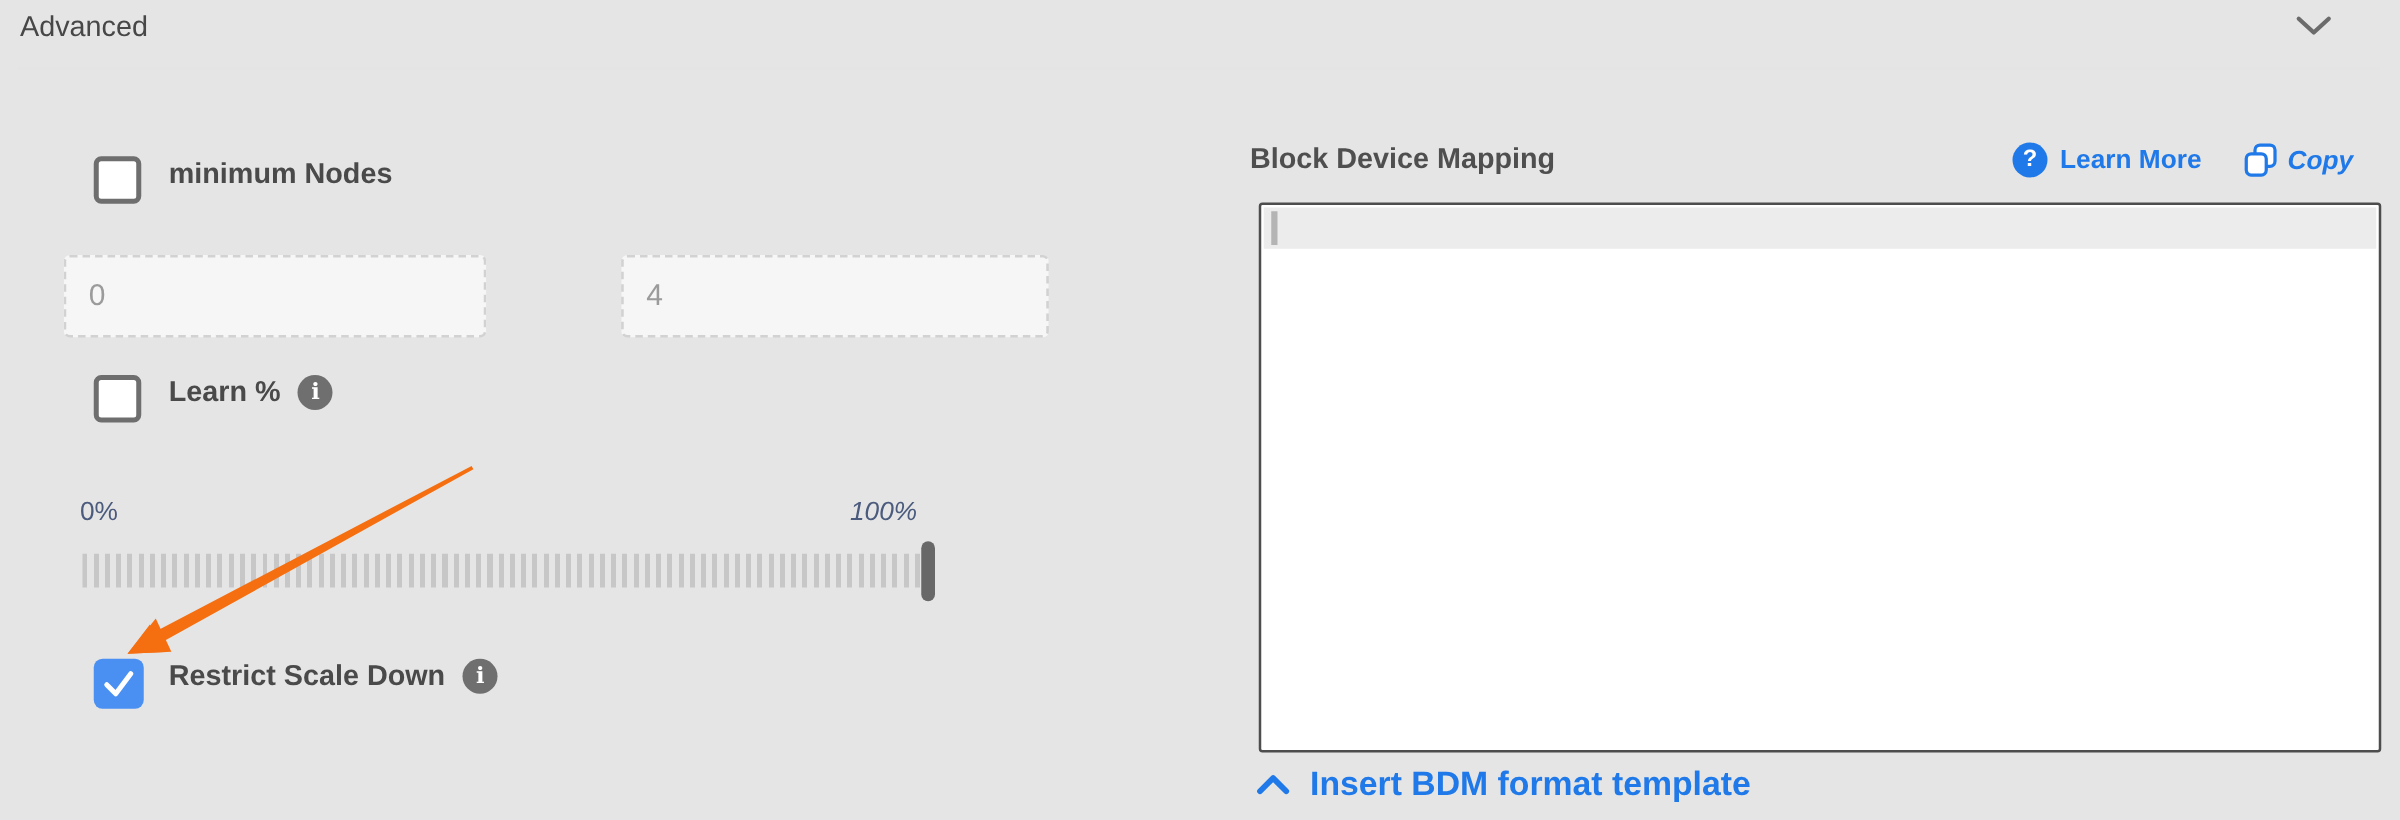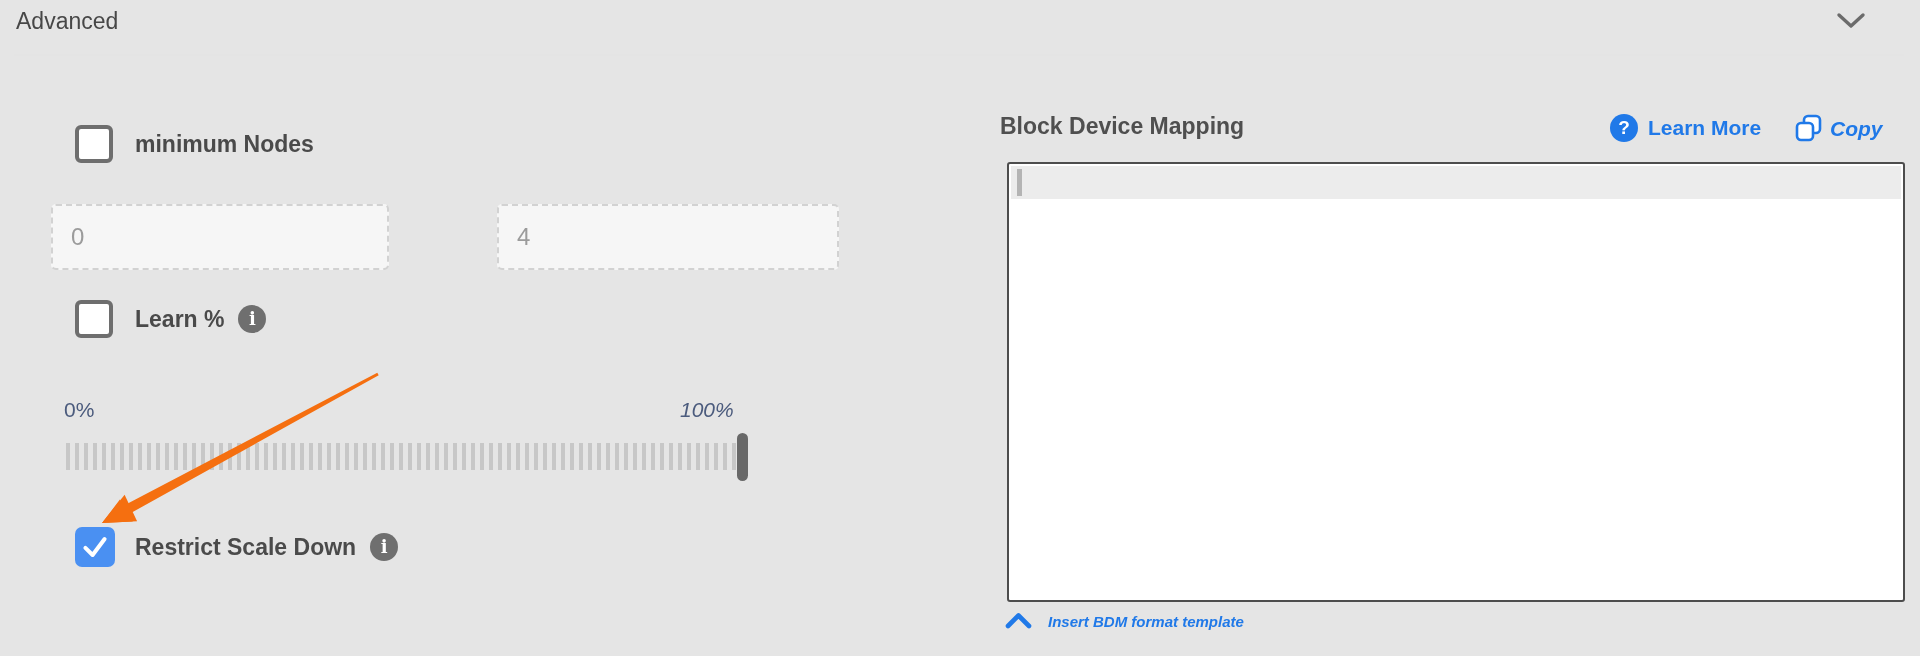--- a/index.html
+++ b/index.html
@@ -6,21 +6,21 @@
   .page{
     position:relative;width:1920px;height:656px;background:#e5e5e5;overflow:hidden;
     font-family:"Liberation Sans","DejaVu Sans",sans-serif;color:#4a4a4a;
   }
   
   .section-title{position:absolute;left:16px;top:8px;font-size:23px;font-weight:500;color:#474747;}
   .collapse-chevron{position:absolute;left:1836px;top:12px;width:30px;height:18px;cursor:pointer;}
   .divider{position:absolute;left:14px;top:54px;width:1890px;height:0;border-top:2px solid #e4e4e4;}
 
   
-  .row{position:absolute;display:flex;align-items:center;padding-left:23px;}
+  .row{position:absolute;display:flex;padding-left:23px;}
   .cb{box-sizing:border-box;width:38px;height:38px;border:4px solid #6e6e6e;border-radius:6px;
       background:#fff;flex:0 0 auto;cursor:pointer;display:flex;align-items:center;justify-content:center;}
   .cb svg{display:none;}
   .cb.checked{border:none;background:#4a90f2;width:40px;height:40px;border-radius:7px;}
   .cb.checked svg{display:block;}
   .cb-label{margin-left:22px;font-size:23px;font-weight:600;color:#4a4a4a;white-space:nowrap;}
   .info-icon{margin-left:14px;width:28px;height:28px;border-radius:50%;background:#6f6f6f;color:#fff;
       display:flex;align-items:center;justify-content:center;
       font-family:"DejaVu Serif",serif;font-weight:bold;font-size:18px;line-height:1;}
   .dashed-input{box-sizing:border-box;position:absolute;background:#f6f6f6;border:2px dashed #d2d2d2;
@@ -41,21 +41,21 @@
   .bdm-title{position:absolute;left:1000px;top:113px;font-size:23px;font-weight:600;color:#4f4f4f;}
   .link-row{position:absolute;display:flex;align-items:center;cursor:pointer;color:#2079e8;}
   .round-icon{width:28px;height:28px;border-radius:50%;background:#2079e8;color:#fff;font-weight:bold;
       font-size:19px;display:flex;align-items:center;justify-content:center;flex:0 0 auto;}
   .link-label{margin-left:10px;font-size:21px;font-weight:600;color:#2079e8;white-space:nowrap;}
   .editor{position:absolute;left:1007px;top:162px;width:898px;height:440px;box-sizing:border-box;
       border:2px solid #4d4d4d;border-radius:3px;background:#fff;cursor:text;}
   .editor-activeline{position:absolute;left:2px;right:2px;top:2px;height:33px;background:#ececec;}
   .editor-cursor{position:absolute;left:8px;top:5px;width:5px;height:27px;background:#b4b4b4;}
   .insert-row{position:absolute;left:1005px;top:612px;display:flex;align-items:center;cursor:pointer;}
-  .insert-label{margin-left:16px;font-size:15px;font-weight:600;color:#2079e8;white-space:nowrap;font-style:italic;}
+  .insert-label{margin-left:16px;font-size:27px;font-weight:600;color:#2079e8;white-space:nowrap;}
 </style>
 </head>
 <body>
 
 <div class="page">
 
   <div class="section-title">Advanced</div>
   <svg class="collapse-chevron" viewBox="0 0 30 18">
     <polyline points="3,3 15,14 27,3" fill="none" stroke="#6b6b6b" stroke-width="3.4" stroke-linecap="round" stroke-linejoin="round"></polyline>
   </svg>

